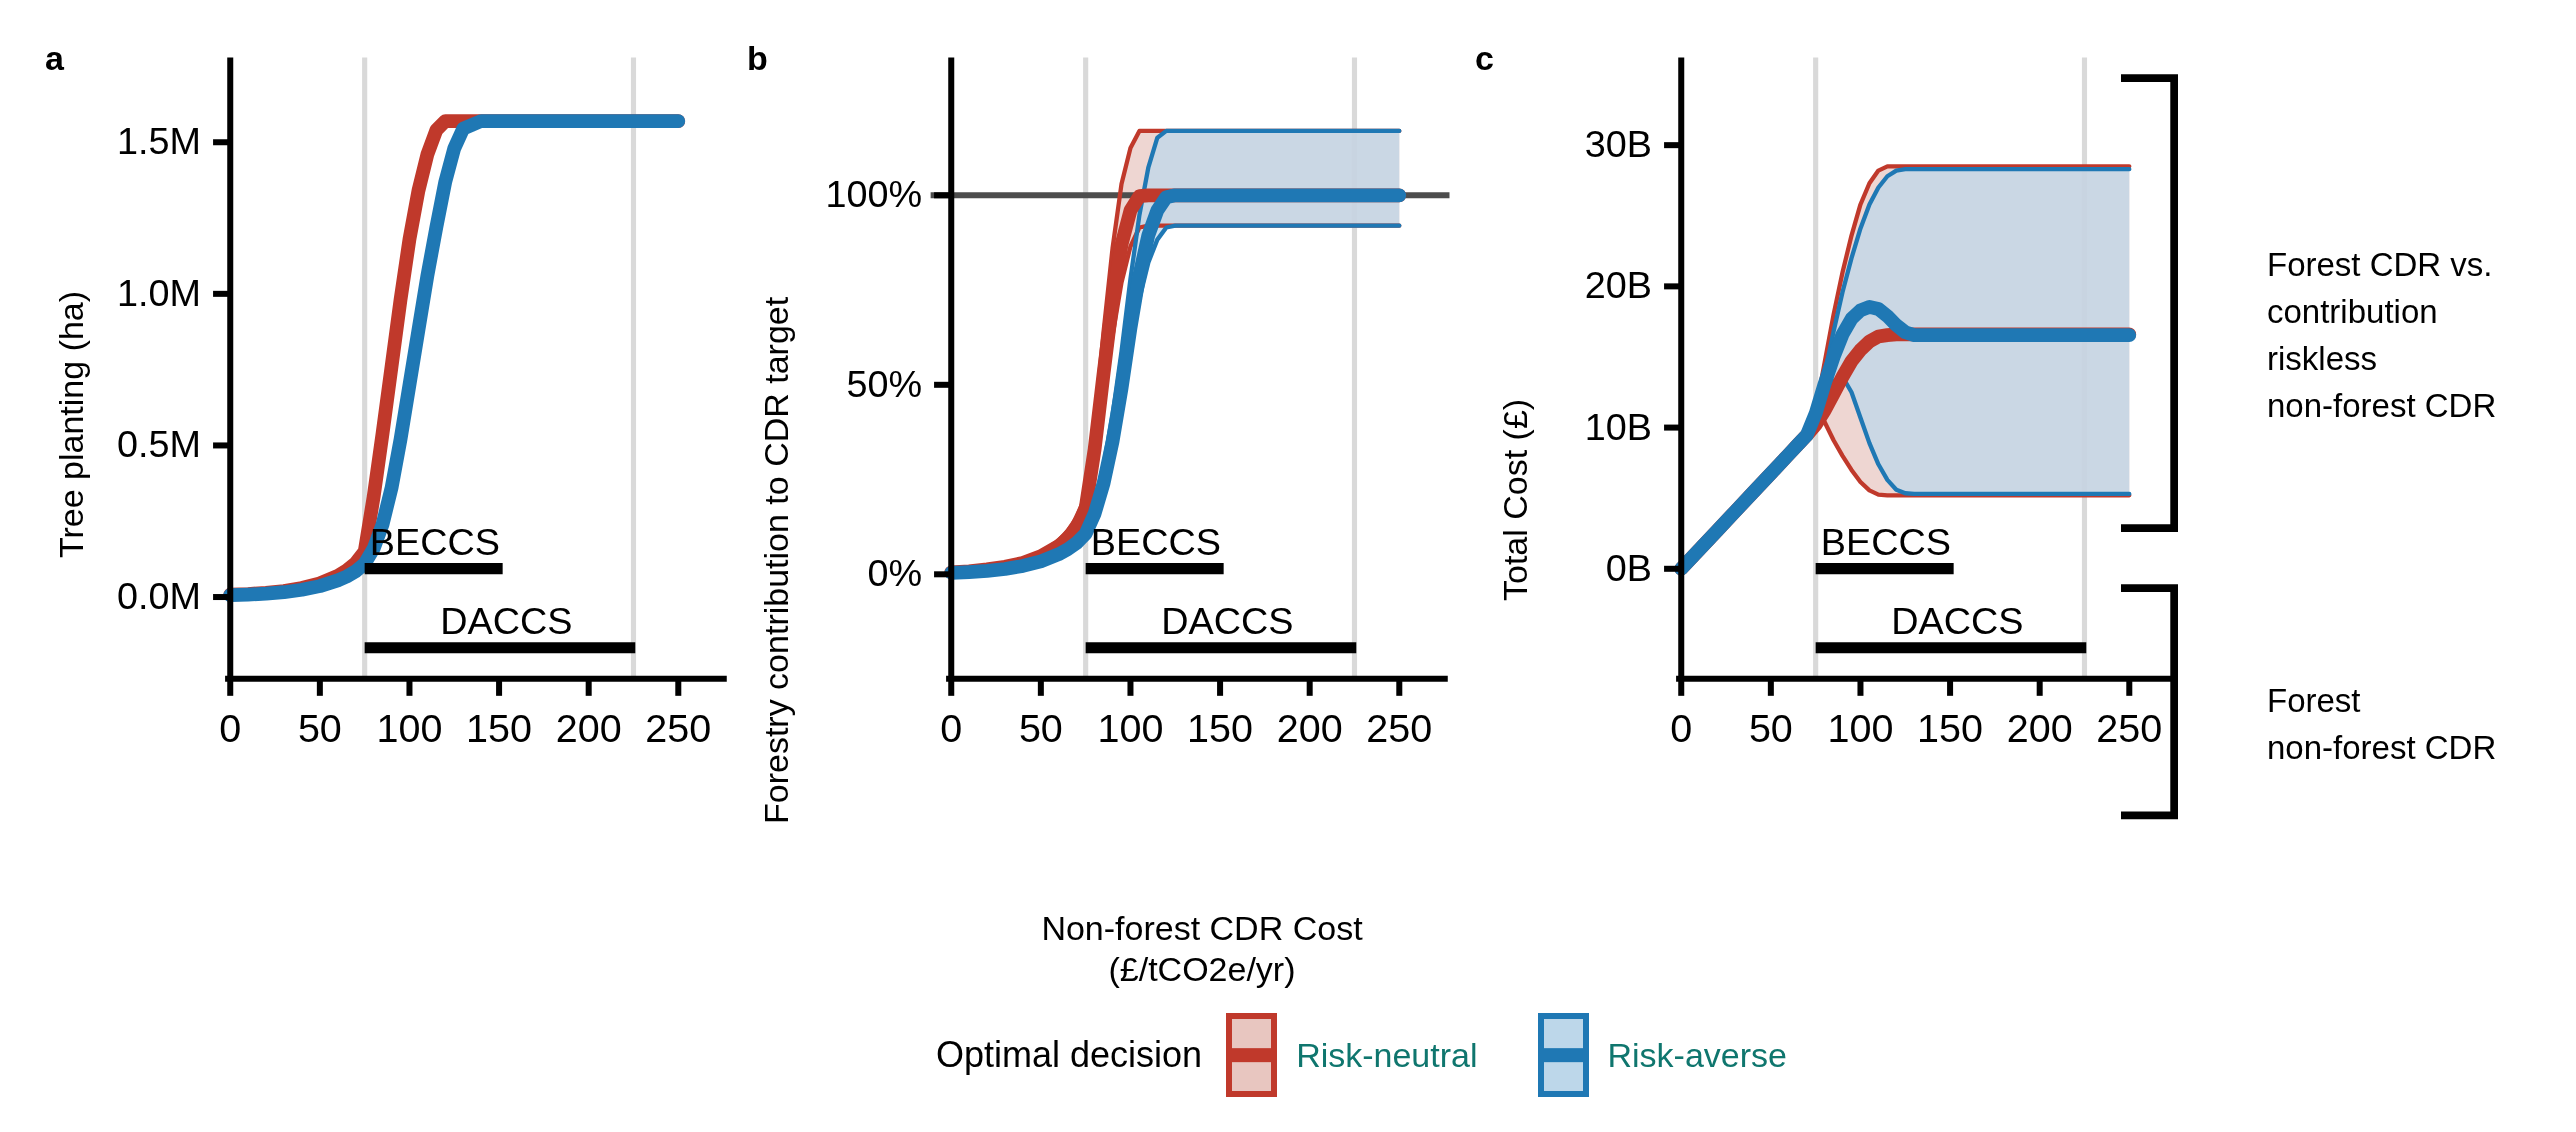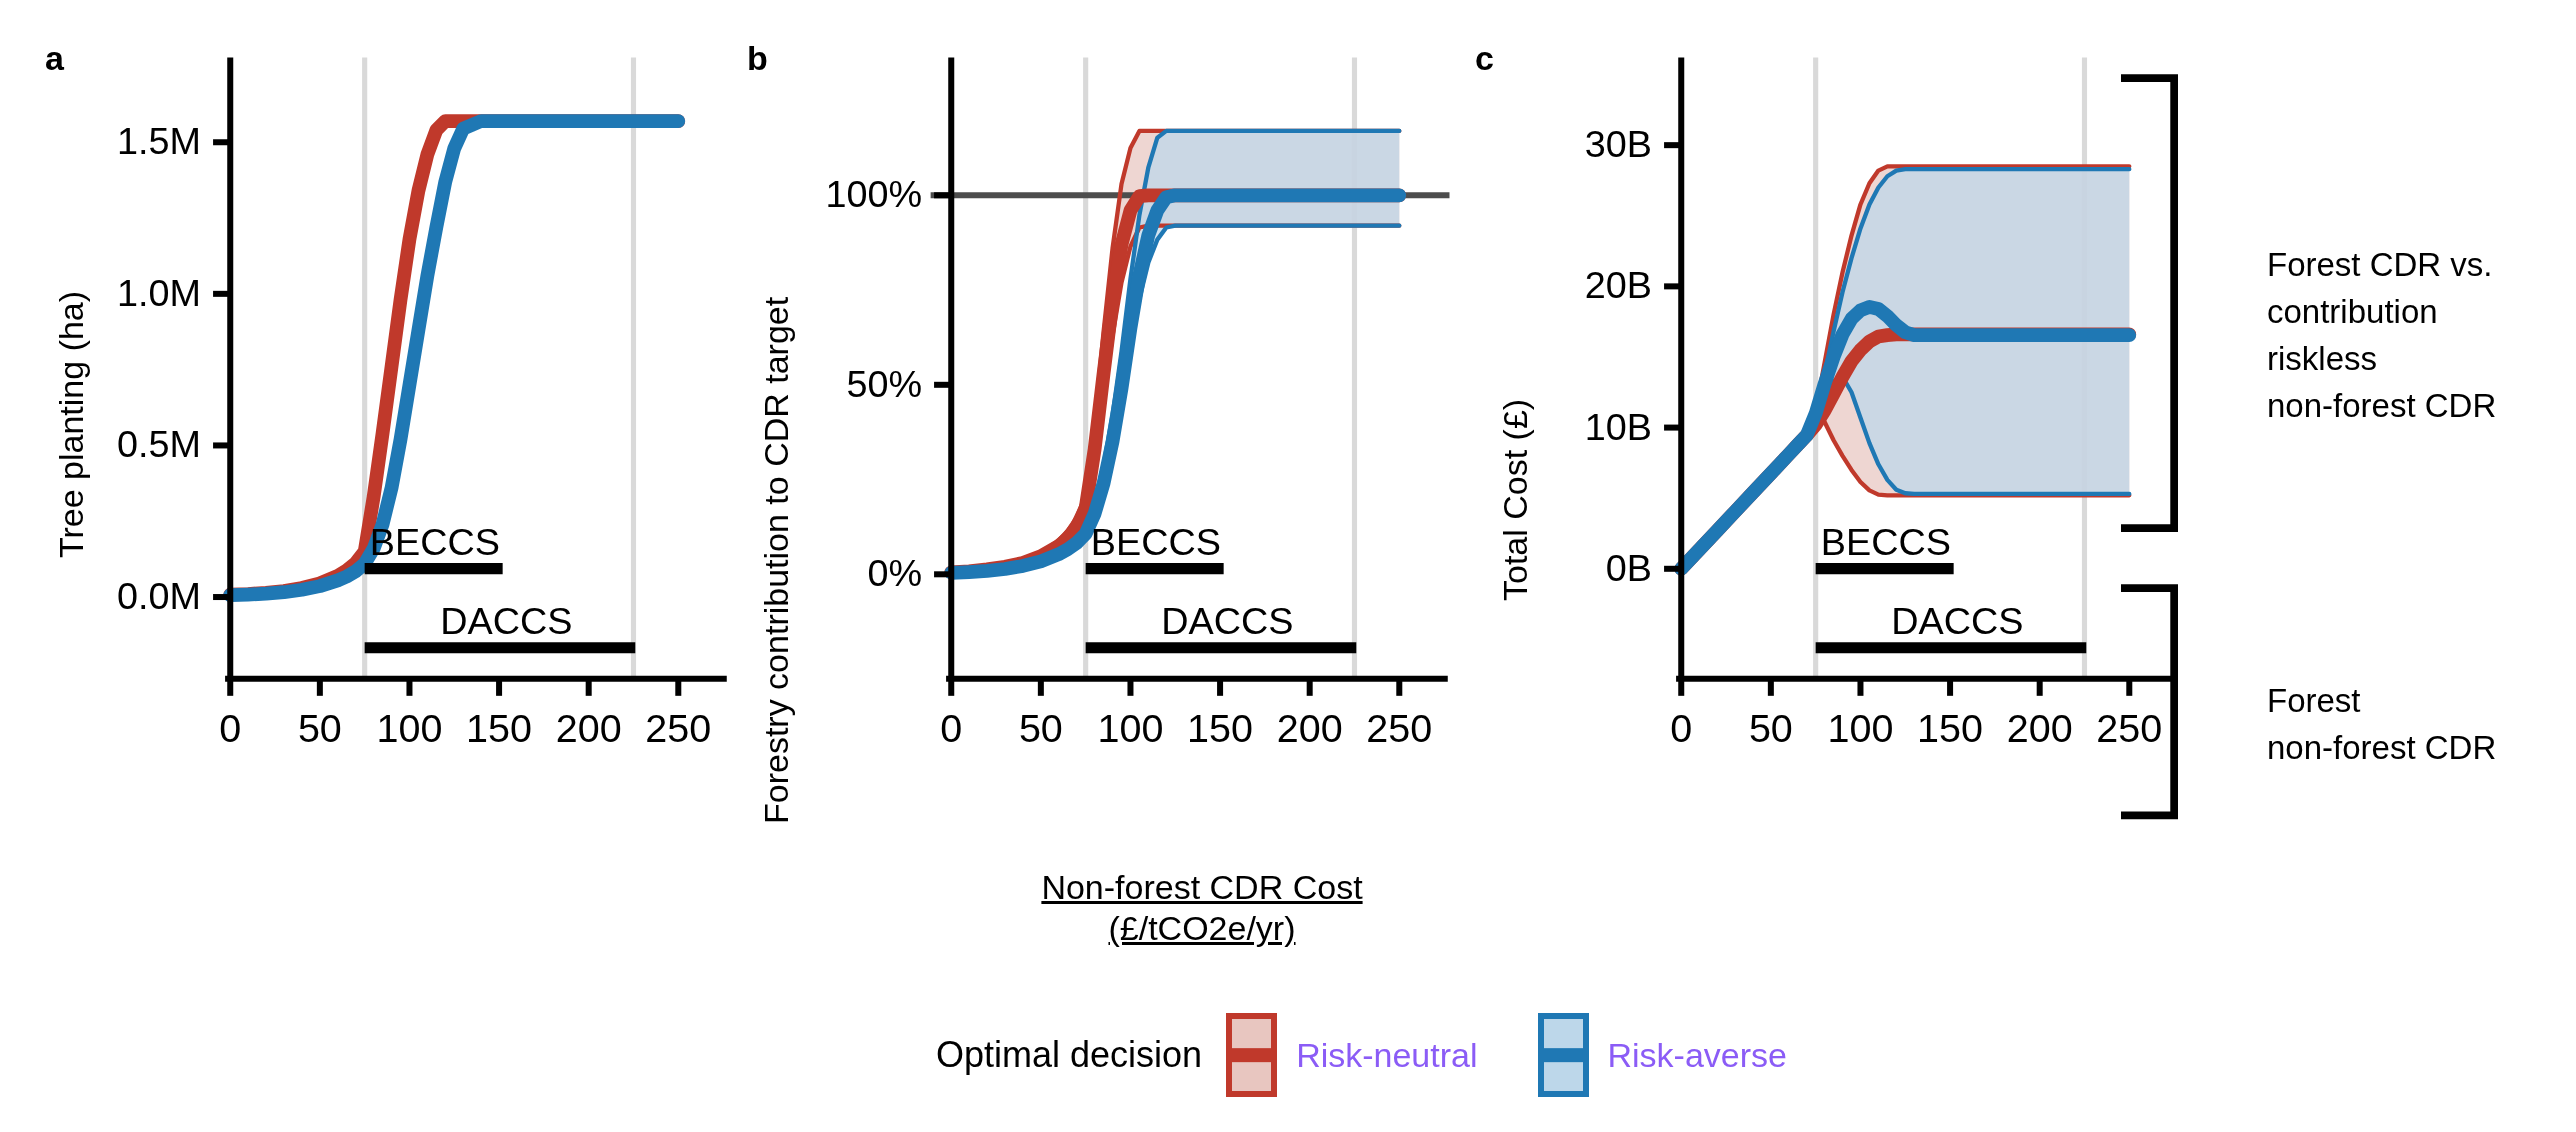--- a/index.html
+++ b/index.html
@@ -8,21 +8,21 @@
   .panel{position:absolute;top:0;height:902px;}
   .panel-letter{position:absolute;font-weight:bold;font-size:34px;line-height:1;color:#000;}
   .axis-title{position:absolute;font-size:34px;color:#000;white-space:nowrap;}
   .axis-title.vertical{transform-origin:0 0;transform:rotate(-90deg);}
   .plotsvg{position:absolute;left:0;top:0;}
   .annot{position:absolute;font-size:33px;line-height:1.42;color:#000;white-space:pre-line;}
   .legend{position:absolute;display:flex;align-items:center;}
   .legend-title{font-size:36px;color:#000;margin-right:24px;white-space:nowrap;}
   .legend-key{width:39px;height:72px;border-width:6px;border-style:solid;position:relative;margin-right:19px;}
   .legend-key .bar{position:absolute;left:0;right:0;top:50%;height:13.7px;transform:translateY(-50%);}
-  .legend-label{font-size:34px;color:#8b5cf6;margin-right:60px;white-space:nowrap;}
+  .legend-label{font-size:34px;color:#0f766e;margin-right:60px;white-space:nowrap;}
 </style>
 </head>
 <body>
 
 <div class="figure">
 
   <div class="panel" id="panel-a" style="left:0;width:756px;">
     <div class="panel-letter" style="left:45px;top:41px;">a</div>
     <div class="axis-title vertical" style="left:52px;top:558px;">Tree planting (ha)</div>
     <svg class="plotsvg" id="svg-a" width="756" height="902" viewBox="0 0 880 1050">
@@ -137,21 +137,21 @@
         <text x="685.2549019607843" y="864" text-anchor="middle" font-family="&quot;Liberation Sans&quot;,sans-serif" font-size="46" fill="#000">200</text>
         <line x1="789.5686274509803" x2="789.5686274509803" y1="790" y2="810" stroke="#000000" stroke-width="7"></line>
         <text x="789.5686274509803" y="864" text-anchor="middle" font-family="&quot;Liberation Sans&quot;,sans-serif" font-size="46" fill="#000">250</text>
         <line x1="424.47058823529414" x2="585.1137254901961" y1="662" y2="662" stroke="#000" stroke-width="13"></line>
         <text x="430.47058823529414" y="646" text-anchor="start" font-family="&quot;Liberation Sans&quot;,sans-serif" font-size="44" fill="#000">BECCS</text>
         <line x1="424.47058823529414" x2="739.4980392156863" y1="754" y2="754" stroke="#000" stroke-width="13"></line>
         <text x="512.4705882352941" y="738" text-anchor="start" font-family="&quot;Liberation Sans&quot;,sans-serif" font-size="44" fill="#000">DACCS</text>
       </svg>
   </div>
 
-  <div class="axis-title" id="xaxis-title" style="left:970px;top:867px;width:464px;text-align:center;line-height:1.22;white-space:pre-line;text-decoration:underline;">Non-forest CDR Cost
+  <div class="axis-title" id="xaxis-title" style="left:970px;top:908px;width:464px;text-align:center;line-height:1.22;white-space:pre-line;">Non-forest CDR Cost
 (£/tCO2e/yr)</div>
 
   <svg id="brackets" style="position:absolute;left:2121px;top:0;" width="120" height="902" viewBox="0 0 140 1050">
       <path d="M 0,90 L 62,90 L 62,615 L 0,615" fill="none" stroke="#000" stroke-width="9"></path>
       <path d="M 0,685 L 62,685 L 62,950 L 0,950" fill="none" stroke="#000" stroke-width="9"></path>
     </svg>
 
   <div class="annot" style="left:2267px;top:242px;">Forest CDR vs.
 contribution
 riskless

